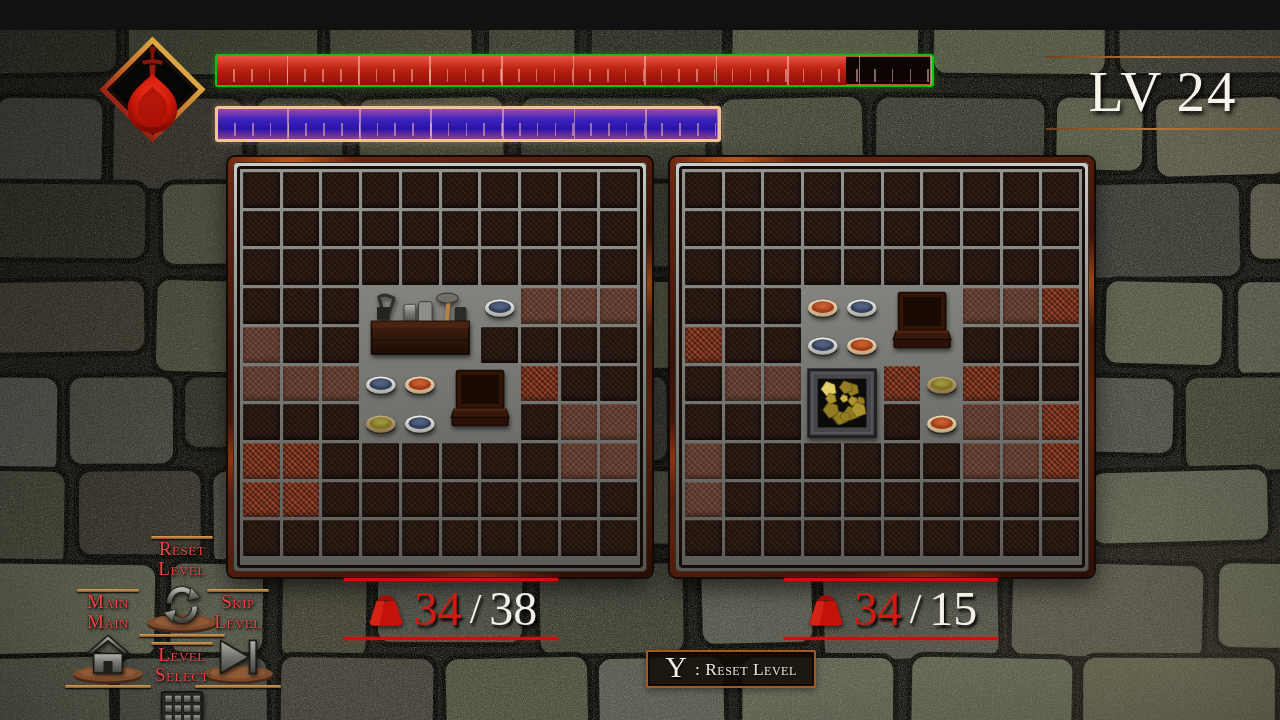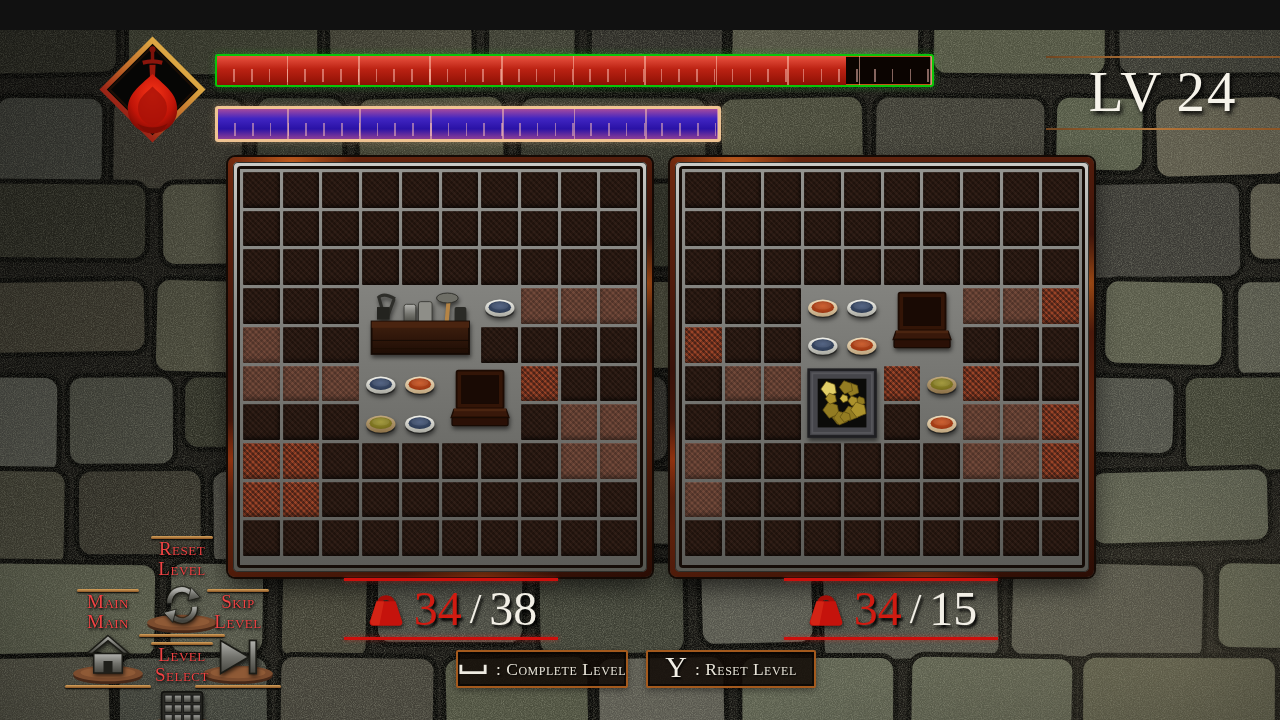--- a/index.html
+++ b/index.html
@@ -762,24 +762,18 @@
           <rect x="6" y="30" width="9" height="9"></rect>
             <rect x="17.5" y="30" width="9" height="9"></rect>
             <rect x="29" y="30" width="9" height="9"></rect>
             <rect x="40.5" y="30" width="9" height="9"></rect>
         </g>
       </svg>
     </div>
     <div class="menu-rule bot"></div>
   </div>
 
-  <div class="hint" style="left:456px;width:172px;">
-    <svg width="38" height="16" viewBox="0 0 42 18">
-      <path d="M4 3 v11 h34 v-11" fill="none" stroke="#efece2" stroke-width="4"></path>
-    </svg>
-    <span class="hint-label">: Complete Level</span>
-  </div>
   <div class="hint" style="left:646px;width:170px;">
     <span class="key-y">Y</span>
     <span class="hint-label">: Reset Level</span>
   </div>
 
 </div>
 
 </body></html>

